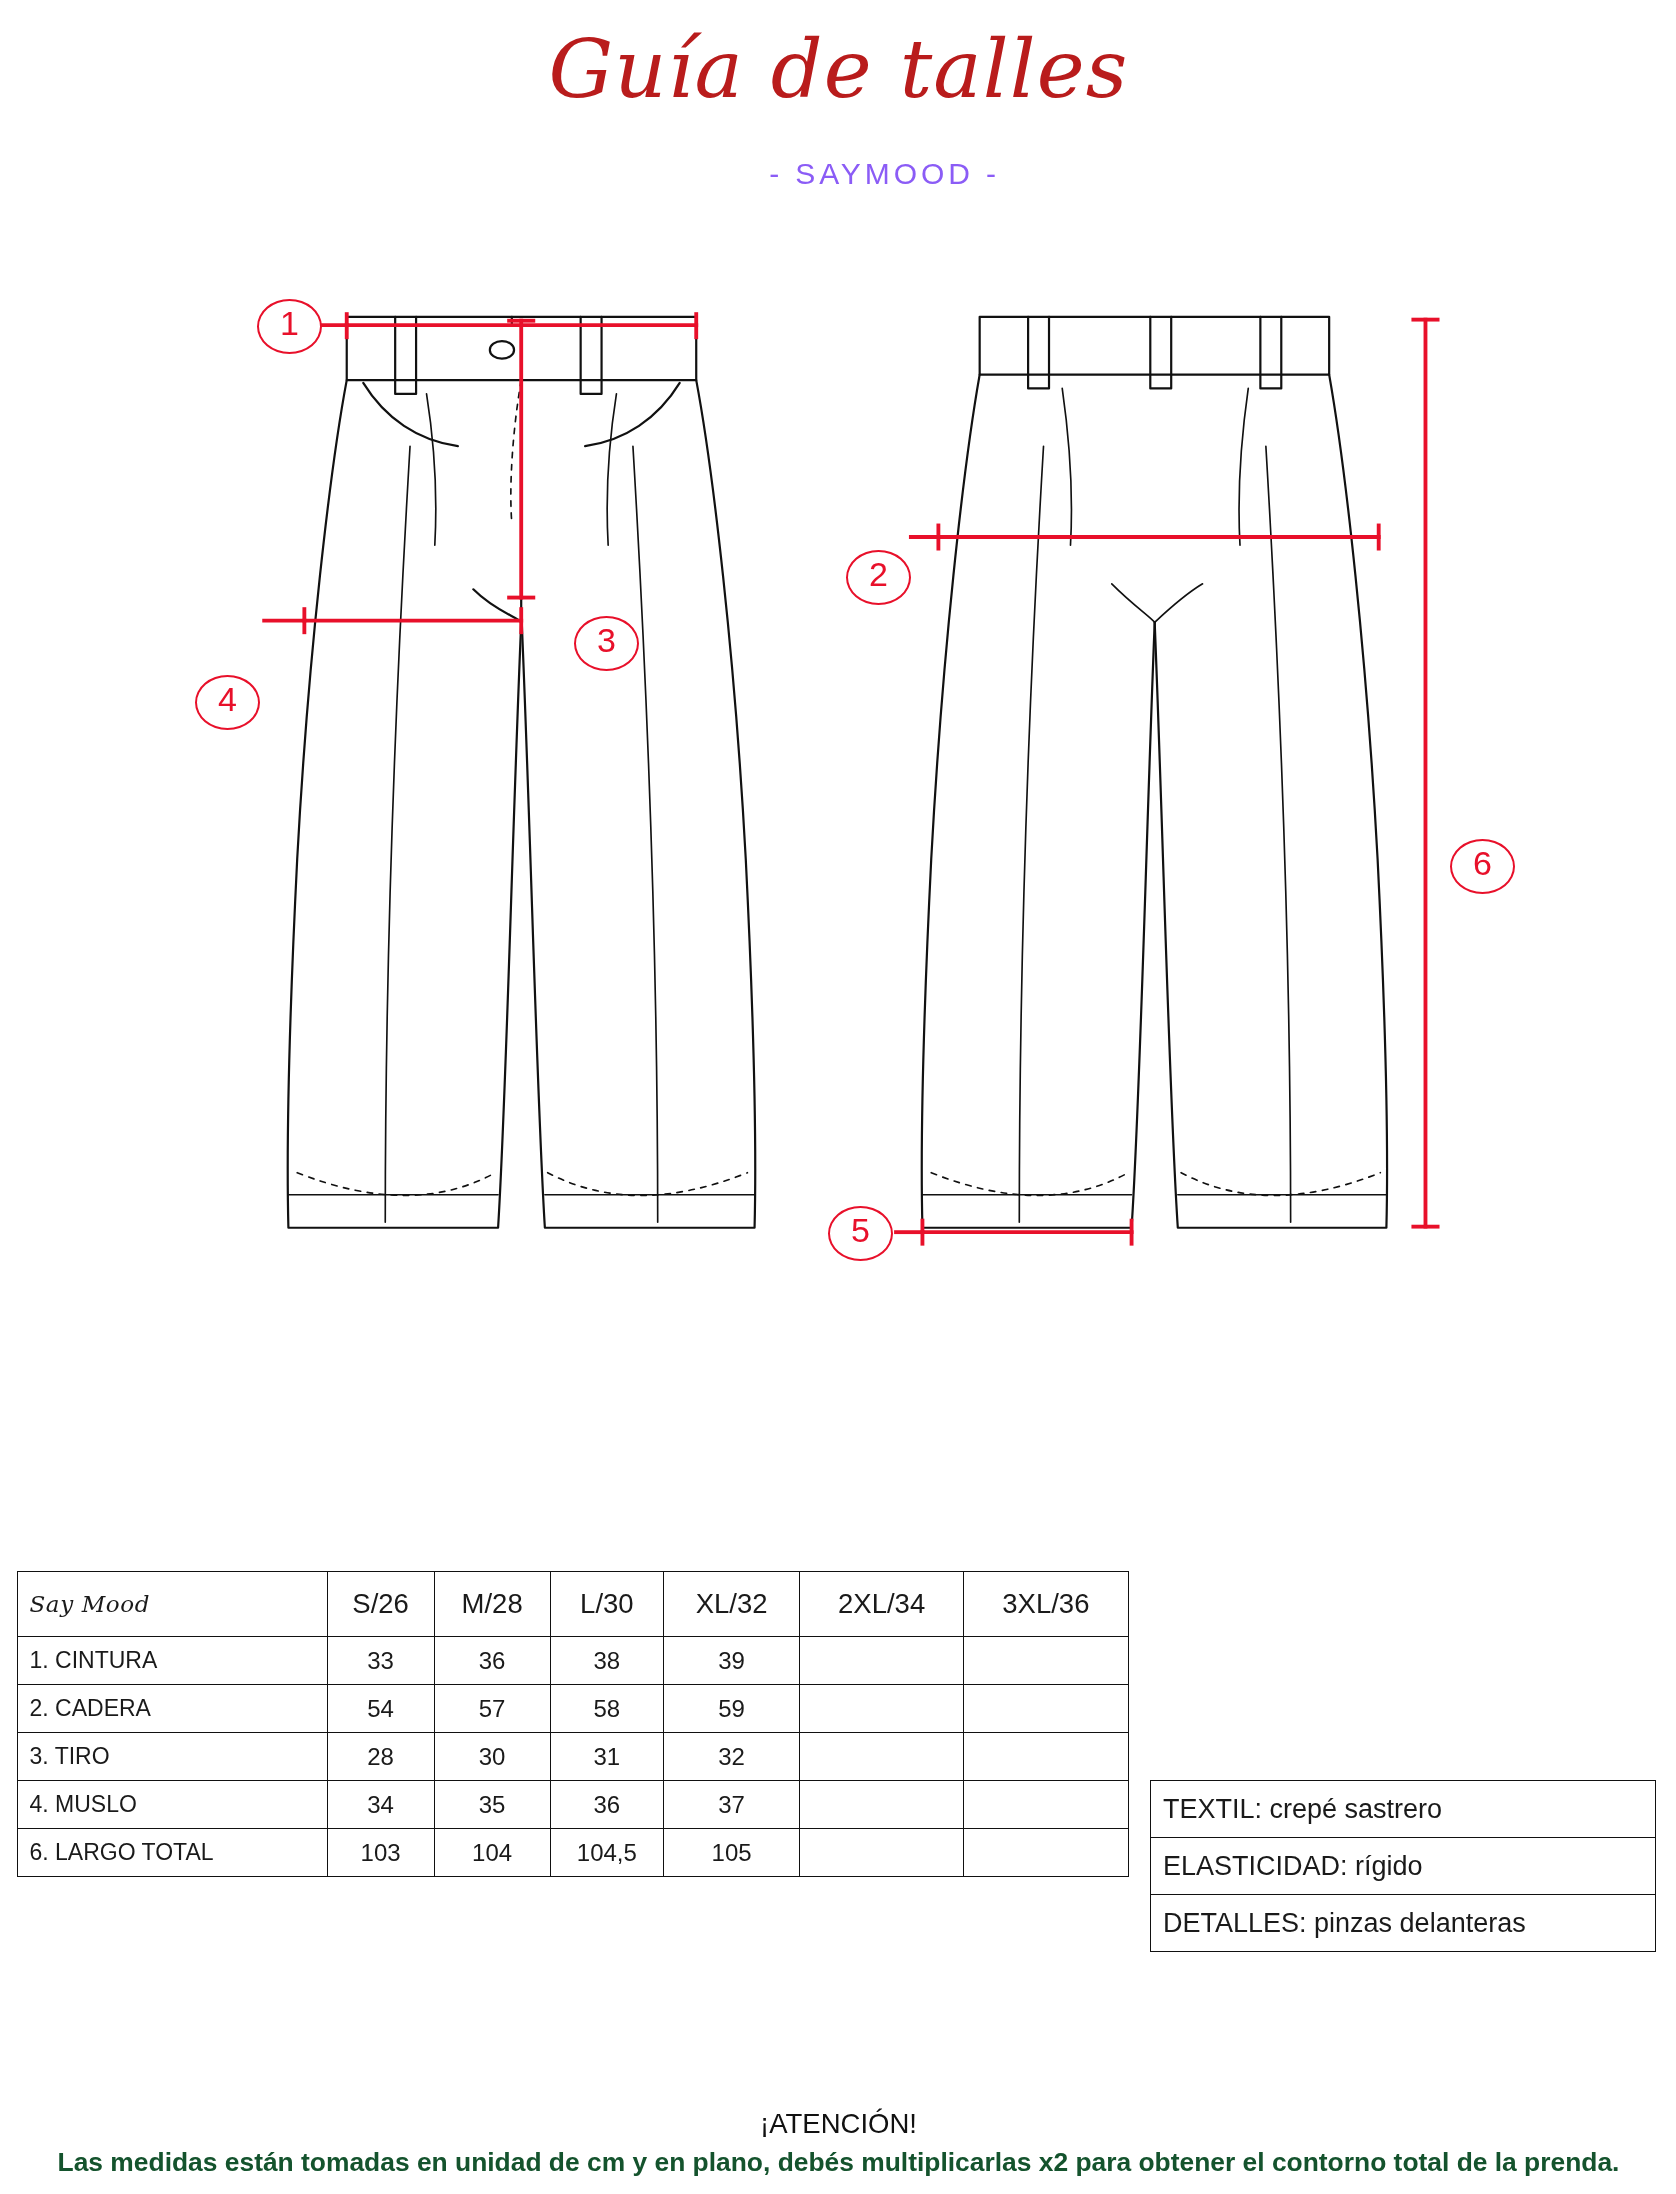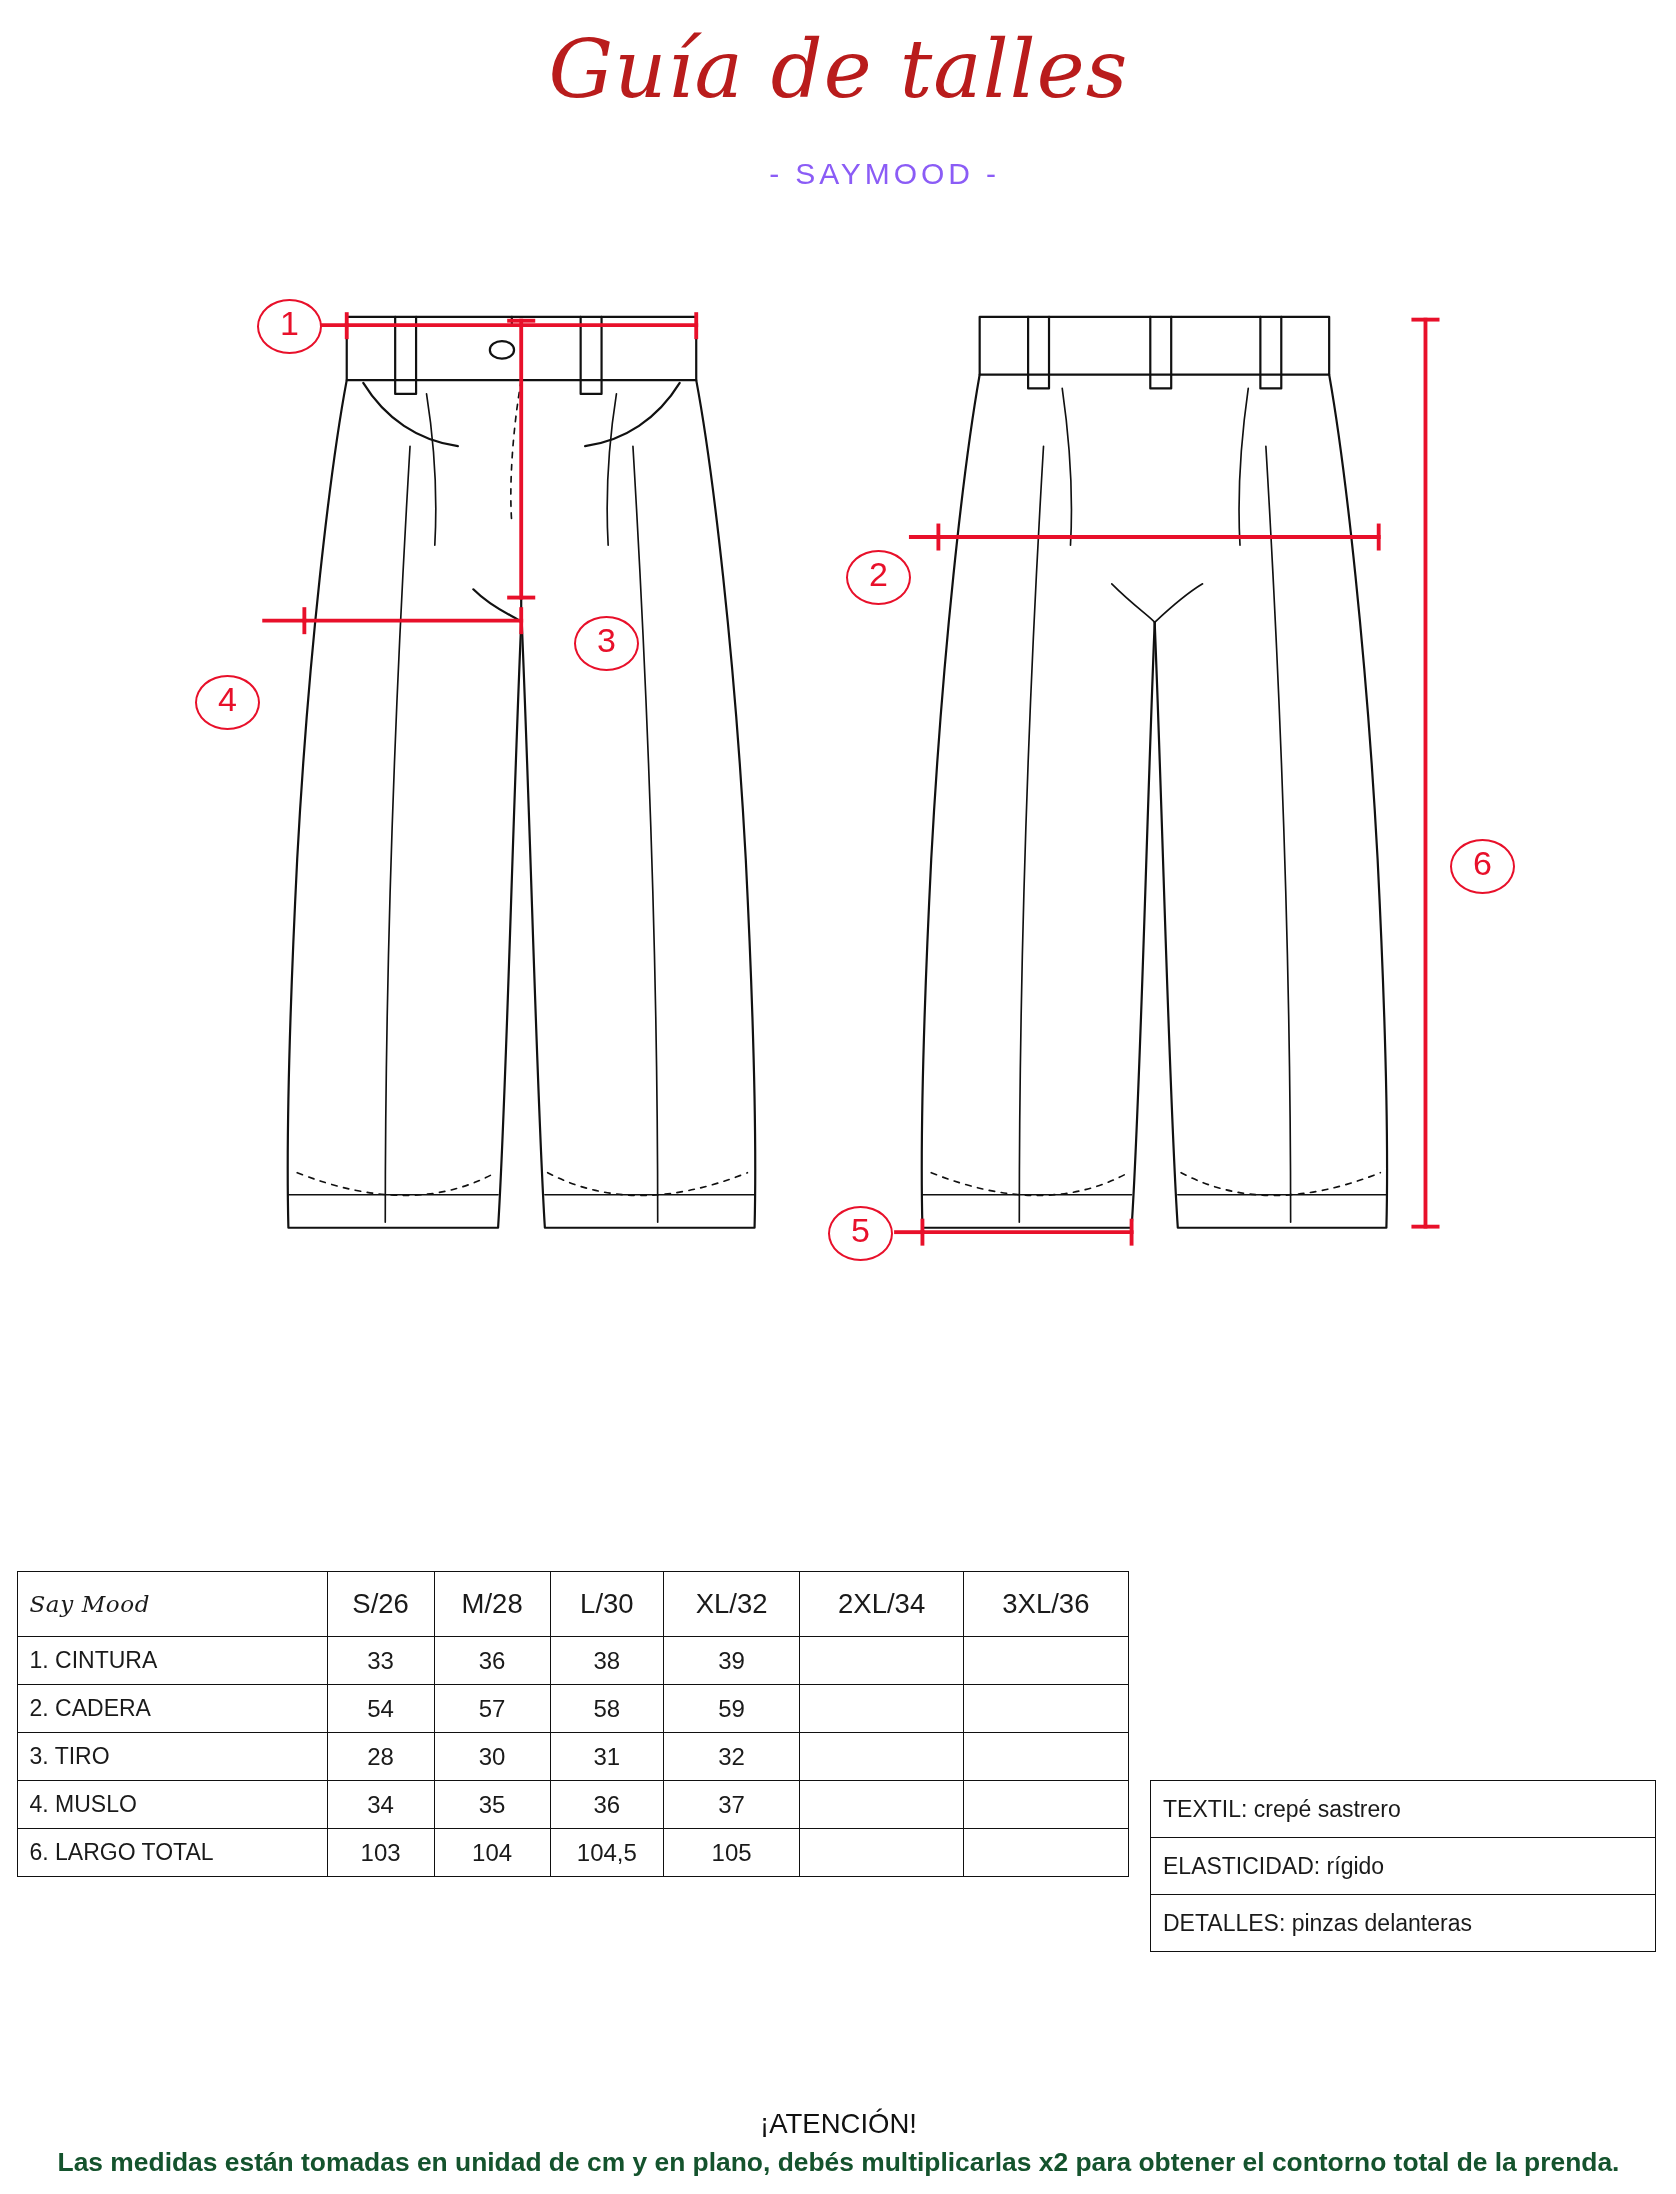--- a/index.html
+++ b/index.html
@@ -84,21 +84,21 @@
   
   .info-table {
     position:absolute;
     left:1150px; top:1780px;
     border-collapse:collapse;
     width:506px;
   }
   .info-table td {
     border:1.1px solid #111;
     height:54px;
-    font-size:23px;
+    font-size:27px;
     text-align:left;
     padding-left:12px;
   }
 
   
   .footer {
     position:absolute; left:0; top:2108px; width:1677px;
     text-align:center;
   }
   .footer .attention {

